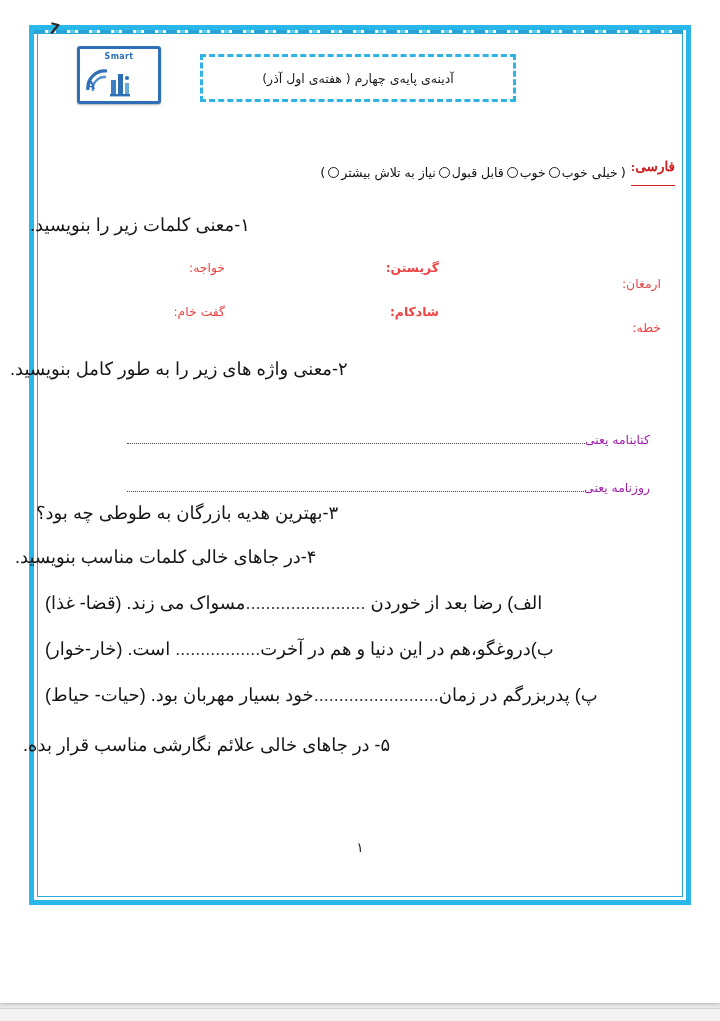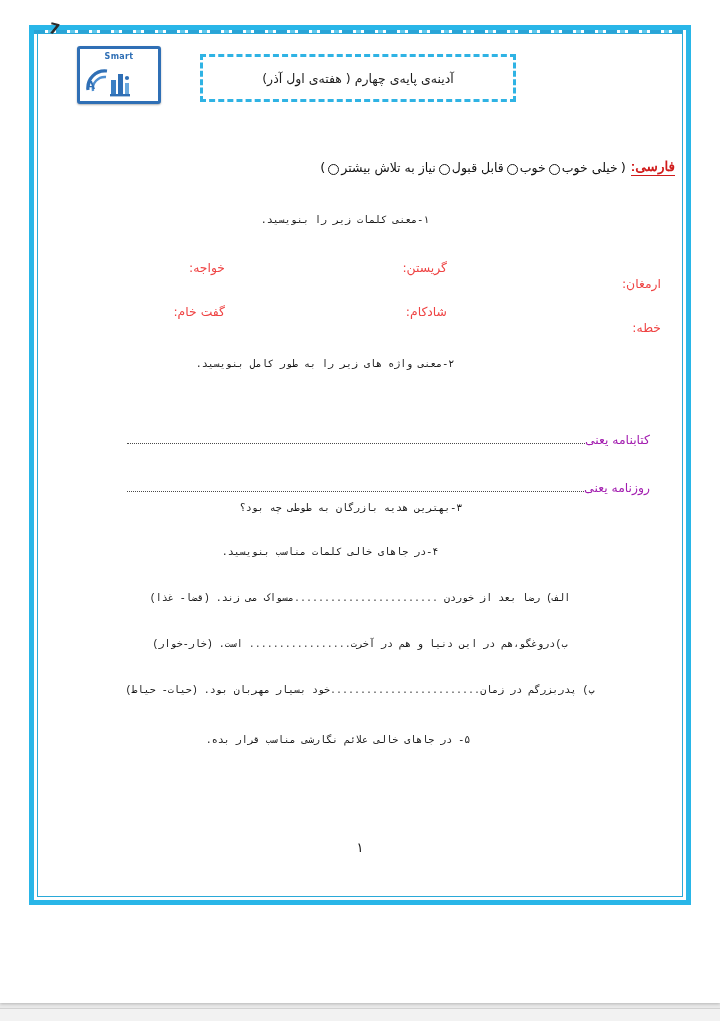--- a/index.html
+++ b/index.html
@@ -163,37 +163,37 @@
     align-items: center;
     justify-content: flex-start;
     gap: 5px;
     font-size: 13px;
     direction: rtl;
   }
   .subject-label {
     color: #d01b1b;
     font-weight: 700;
     border-bottom: 1.6px solid #d01b1b;
-    padding-bottom: 1px;
+    padding-bottom: 10px;
     font-size: 13.5px;
-    font-family: Liberation Sans, sans-serif;
+    font-family: Liberation Serif, serif;
   }
   .grade-wrap {
     display: flex;
     flex-direction: row;
     align-items: center;
     gap: 3px;
     color: #111;
     font-size: 12.5px;
     font-family: "DejaVu Sans", sans-serif;
   }
   .grade-item {
     display: inline-flex;
     flex-direction: row;
-    align-items: flex-end;
+    align-items: center;
     gap: 2px;
     white-space: nowrap;
   }
   .grade-bubble {
     display: inline-block;
     width: 11px;
     height: 11px;
     border: 1.3px solid #1a1a1a;
     border-radius: 50%;
     box-sizing: border-box;
@@ -202,25 +202,25 @@
   .paren {
     font-size: 13px;
     color: #111;
   }
 
   
   .q-line {
     position: absolute;
     right: 0;
     width: 630px;
-    font-size: 10px;
+    font-size: 18px;
     color: #151515;
     direction: rtl;
-    text-align: center;
-    font-family: Liberation Mono, monospace;
+    text-align: left;
+    font-family: Liberation Sans, sans-serif;
     white-space: nowrap;
   }
   .q-indent {
     padding-right: 15px;
   }
 
   
   .word-row {
     position: absolute;
     right: 0;
@@ -230,21 +230,21 @@
   }
   .word-cell {
     position: absolute;
     top: 0;
     font-size: 12.4px;
     color: #ef4444;
     white-space: nowrap;
     font-family: "DejaVu Sans", sans-serif;
   }
   .wc-1 { right: 14px; margin-top: 16px; }
-  .wc-2 { right: 228px; }
+  .wc-2 { right: 236px; font-weight: bold; }
   .wc-3 { right: 450px; }
 
   
   .fill-row {
     position: absolute;
     right: 0;
     width: 630px;
     height: 20px;
     direction: rtl;
     display: flex;

